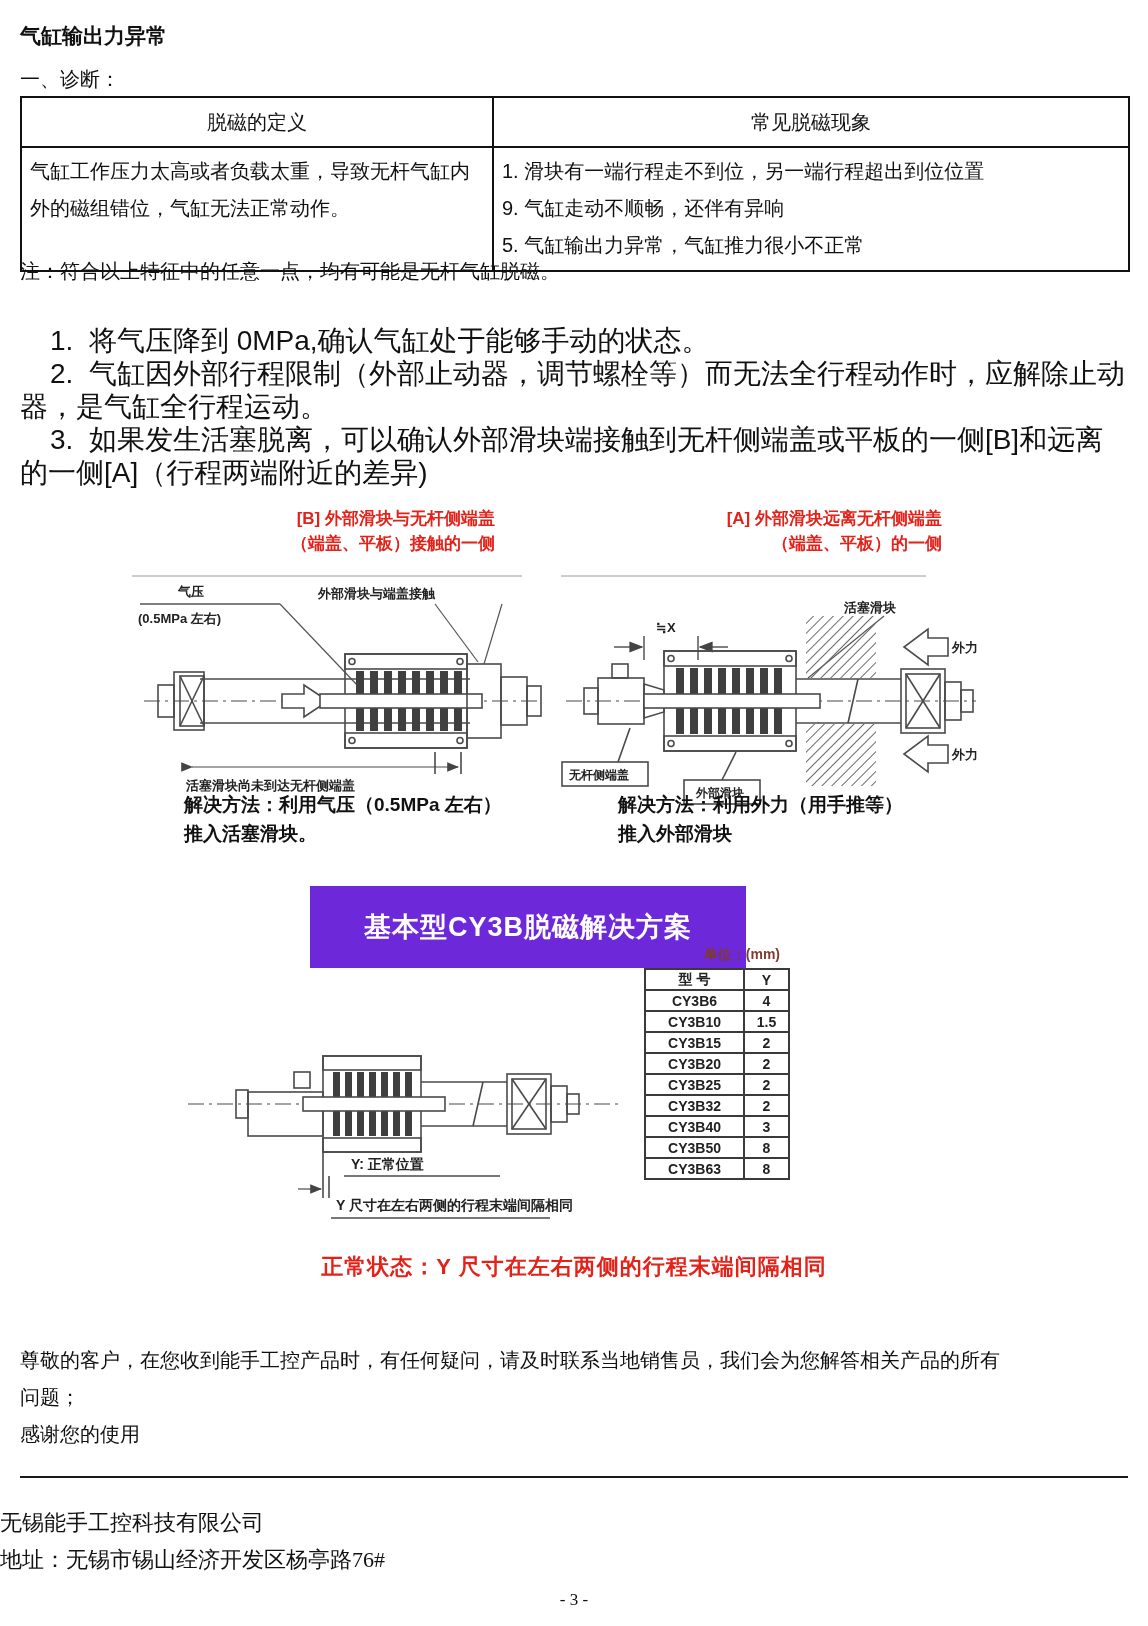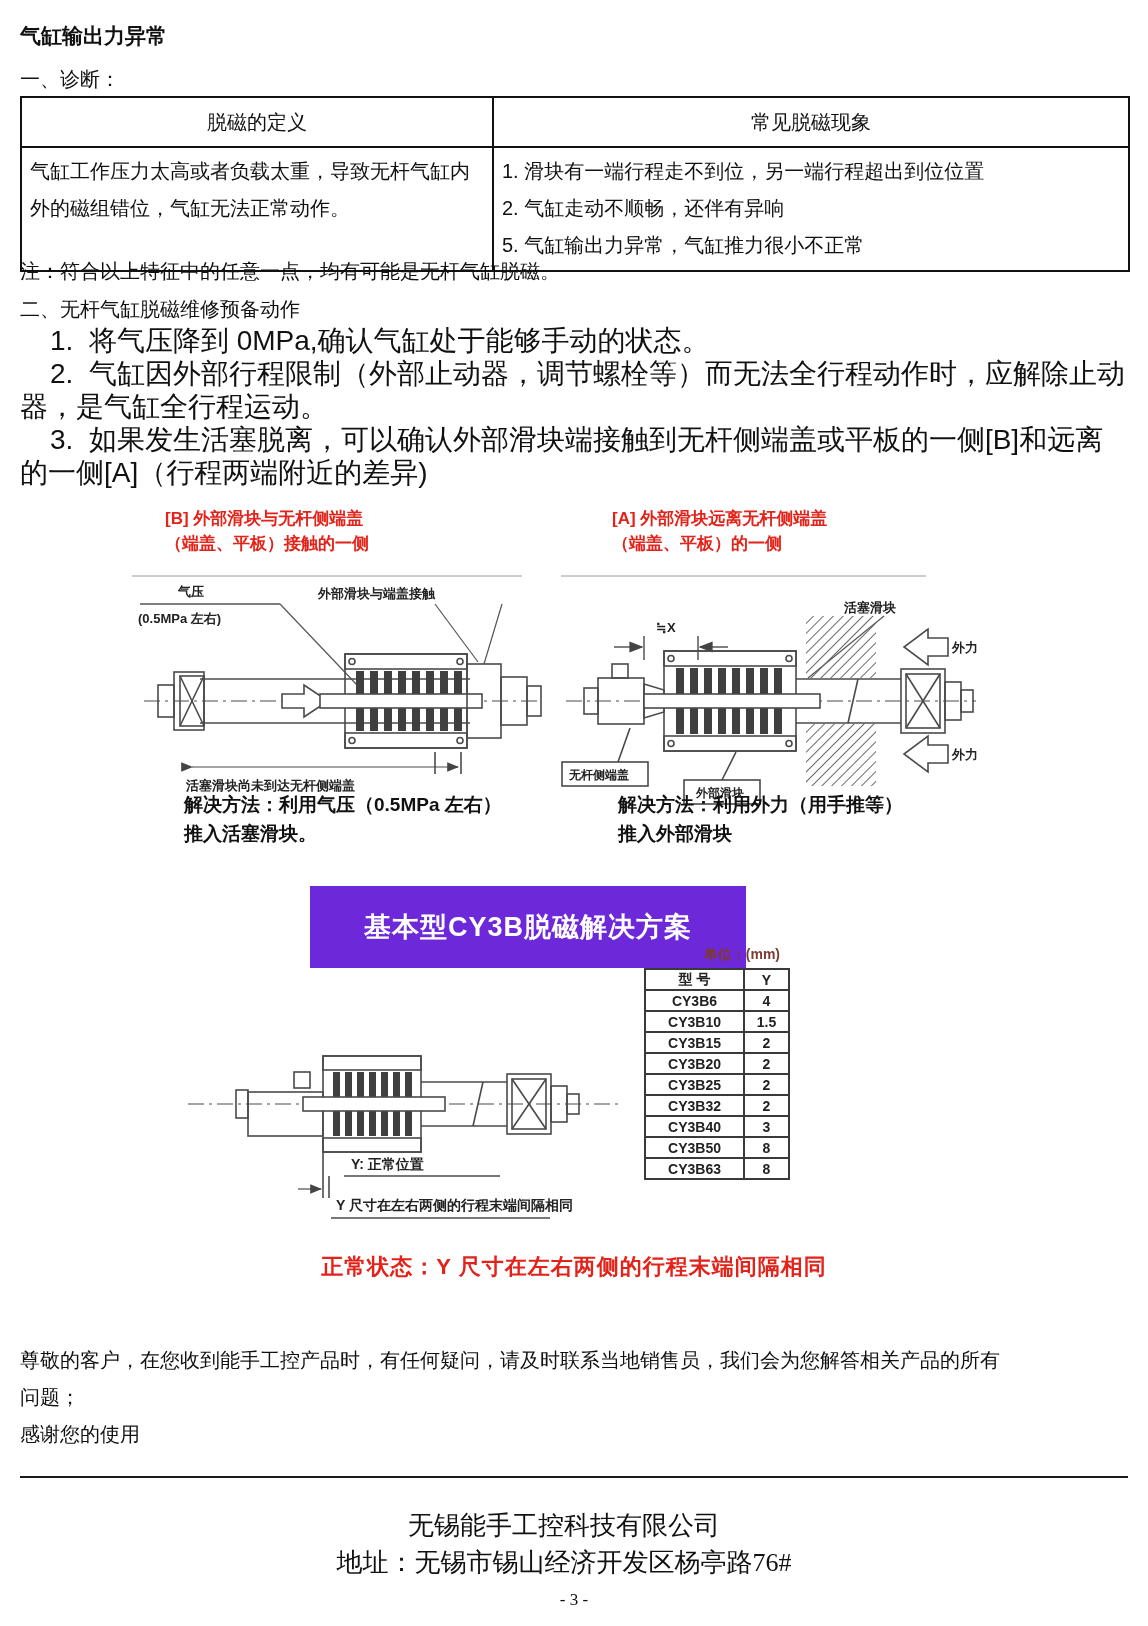--- a/index.html
+++ b/index.html
@@ -13,35 +13,35 @@
   .sec-head{font-size:20px;}
   .body-text{font-size:20px;}
   
   table.diag{border-collapse:collapse;table-layout:fixed;width:1108px;}
   table.diag th,table.diag td{border:2px solid #111;font-weight:normal;font-size:20px;}
   table.diag th{height:46px;text-align:center;}
   table.diag td{vertical-align:top;padding:5px 8px 6px 8px;line-height:37px;}
   
   .steps p{margin:0;text-indent:30px;white-space:pre-wrap;font-size:28px;line-height:33px;}
   
-  .fig-caption{color:#e32219;font-weight:bold;font-size:17px;line-height:25px;text-align:left;}
+  .fig-caption{color:#e32219;font-weight:bold;font-size:17px;line-height:25px;text-align:right;}
   .fig-solution{font-weight:bold;font-size:19px;line-height:29px;}
   
   .banner{background:#6d28d9;color:#ffffff;font-weight:bold;font-size:27px;
           display:flex;align-items:center;justify-content:center;letter-spacing:1px;}
   
   .unit-label{color:#7d3a30;font-weight:bold;font-size:14px;text-align:right;}
   table.spec{border-collapse:collapse;table-layout:fixed;}
   table.spec th,table.spec td{border:2px solid #3a3a3a;font-size:14px;font-weight:600;
           text-align:center;height:19px;padding:0;color:#222;}
   
   .normal-state{color:#e32219;font-weight:bold;font-size:22px;text-align:center;letter-spacing:1px;}
   .closing div{font-size:20px;line-height:37px;}
   .rule{background:#1a1a1a;height:2px;}
-  .footer-serif{font-family:"Liberation Serif","DejaVu Serif",serif;font-size:26px;text-align:center;}
+  .footer-serif{font-family:"Liberation Serif","DejaVu Serif",serif;font-size:22px;text-align:left;}
   .page-num{font-family:"Liberation Serif","DejaVu Serif",serif;font-size:17px;text-align:center;}
   svg text{font-family:"Liberation Sans","DejaVu Sans",sans-serif;fill:#222;}
   .dlbl{font-size:13px;font-weight:bold;}
   .dlbl-sm{font-size:12px;font-weight:bold;}
 </style>
 </head>
 <body>
 
 <div id="page">
 
@@ -55,29 +55,28 @@
       </colgroup>
     <tbody>
         <tr>
       <th>脱磁的定义</th>
       <th>常见脱磁现象</th>
     </tr>
     <tr>
       <td>气缸工作压力太高或者负载太重，导致无杆气缸内外的磁组错位，气缸无法正常动作。</td>
       <td>
         <div>1. 滑块有一端行程走不到位，另一端行程超出到位位置</div>
-        <div>2. 气缸走动不顺畅，还伴有异响</div>
+        <div>9. 气缸走动不顺畅，还伴有异响</div>
         <div>5. 气缸输出力异常，气缸推力很小不正常</div>
       </td>
     </tr>
   </tbody>
     </table>
 
   <div class="abs body-text" style="left:20px;top:258px;">注：符合以上特征中的任意一点，均有可能是无杆气缸脱磁。</div>
-  <div class="abs sec-head" style="left:20px;top:296px;">二、无杆气缸脱磁维修预备动作</div>
 
   <div class="abs steps" style="left:20px;top:324px;width:1110px;">
     <p>1.  将气压降到 0MPa,确认气缸处于能够手动的状态。</p>
     <p>2.  气缸因外部行程限制（外部止动器，调节螺栓等）而无法全行程动作时，应解除止动器，是气缸全行程运动。</p>
     <p>3.  如果发生活塞脱离，可以确认外部滑块端接触到无杆侧端盖或平板的一侧[B]和远离的一侧[A]（行程两端附近的差异)</p>
   </div>
 
   <div class="abs fig-caption" style="left:165px;top:506px;width:330px;">
     <div>[B] 外部滑块与无杆侧端盖</div>
     <div>（端盖、平板）接触的一侧</div>

